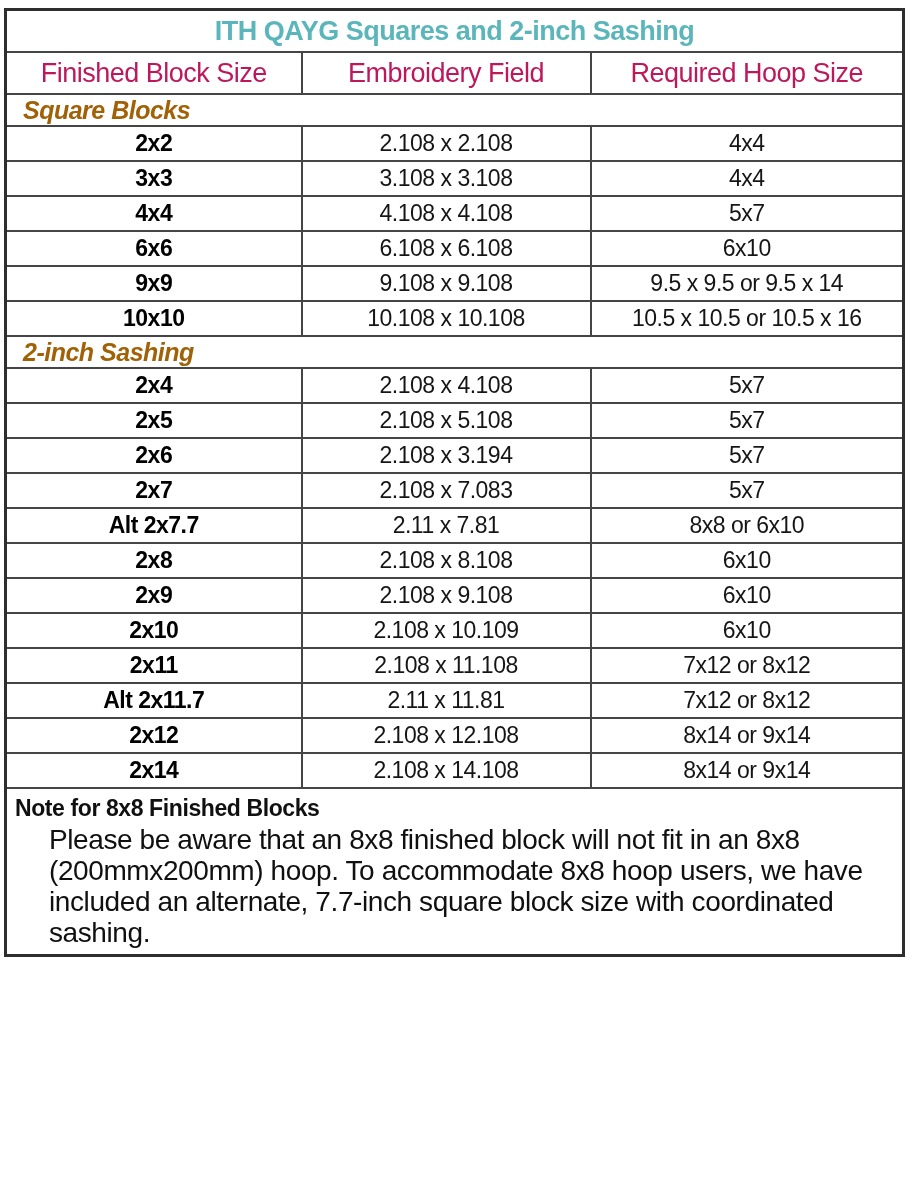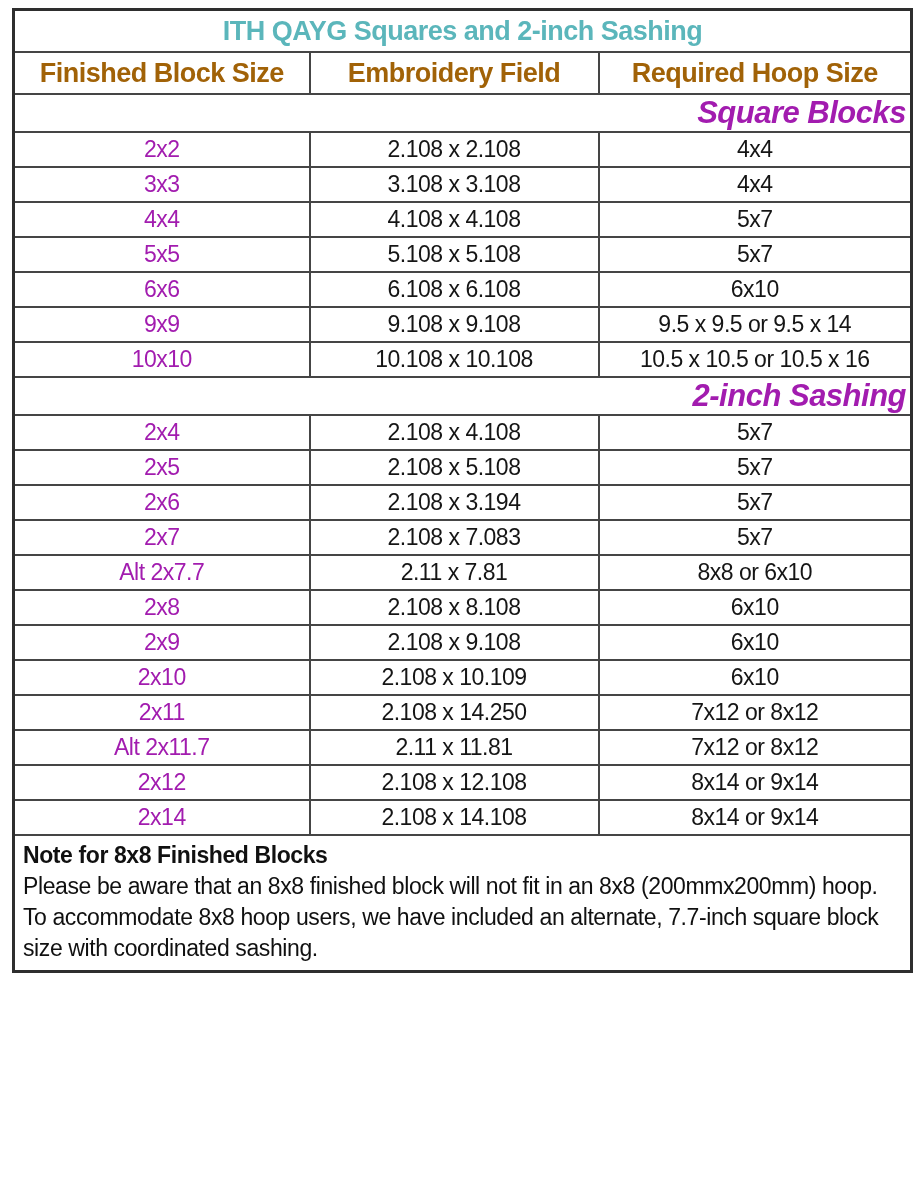--- a/index.html
+++ b/index.html
@@ -6,21 +6,21 @@
     margin: 0;
     padding: 0;
     background: #ffffff;
     width: 914px;
     height: 1200px;
     font-family: "Liberation Sans", sans-serif;
     -webkit-font-smoothing: antialiased;
   }
   .sheet {
     position: absolute;
-    left: 12px;
+    left: 4px;
     top: 8px;
     width: 714px;
   }
   table.qayg {
     width: 100%;
     border-collapse: collapse;
     table-layout: fixed;
     border: 3px solid #2e2e2e;
   }
   table.qayg td, table.qayg th {
@@ -37,63 +37,64 @@
     height: 40px;
     text-align: center;
     color: #5bb6bb;
     font-weight: bold;
     font-size: 27px;
     letter-spacing: -0.5px;
   }
   tr.row-header th {
     height: 40px;
     text-align: center;
-    color: #a16207;
-    font-weight: bold;
+    color: #be185d;
+    font-weight: normal;
     font-size: 27px;
     letter-spacing: -0.5px;
   }
   tr.row-section td {
     height: 30px;
-    text-align: right;
-    color: #a21caf;
+    text-align: left;
+    color: #a16207;
     font-weight: bold;
     font-style: italic;
-    font-size: 31px;
+    font-size: 25px;
     padding-left: 16px;
     letter-spacing: -0.5px;
   }
   tr.row-data td {
     height: 33px;
     text-align: center;
     font-size: 23px;
     color: #151515;
     letter-spacing: -0.5px;
   }
   tr.row-data td.block-size {
-    color: #a21caf;
-    font-weight: normal;
+    color: #000000;
+    font-weight: bold;
   }
   tr.row-note td {
     padding: 4px 16px 6px 8px;
     vertical-align: top;
     white-space: normal;
   }
   .note-heading {
     font-weight: bold;
     font-size: 23px;
     color: #101010;
     line-height: 31px;
     letter-spacing: -0.4px;
   }
   .note-body {
-    font-size: 23px;
+    font-size: 28px;
     color: #101010;
     line-height: 31px;
     letter-spacing: -0.4px;
+    margin-left: 34px;
   }
 </style>
 </head>
 <body>
 
 <div class="sheet">
   <table class="qayg">
     <colgroup>
       <col class="c1">
         <col class="c2">
@@ -121,25 +122,20 @@
           <td class="block-size">3x3</td>
           <td>3.108 x 3.108</td>
           <td>4x4</td>
         </tr>
         <tr class="row-data">
           <td class="block-size">4x4</td>
           <td>4.108 x 4.108</td>
           <td>5x7</td>
         </tr>
         <tr class="row-data">
-          <td class="block-size">5x5</td>
-          <td>5.108 x 5.108</td>
-          <td>5x7</td>
-        </tr>
-        <tr class="row-data">
           <td class="block-size">6x6</td>
           <td>6.108 x 6.108</td>
           <td>6x10</td>
         </tr>
         <tr class="row-data">
           <td class="block-size">9x9</td>
           <td>9.108 x 9.108</td>
           <td>9.5 x 9.5 or 9.5 x 14</td>
         </tr>
         <tr class="row-data">
@@ -185,21 +181,21 @@
           <td>2.108 x 9.108</td>
           <td>6x10</td>
         </tr>
         <tr class="row-data">
           <td class="block-size">2x10</td>
           <td>2.108 x 10.109</td>
           <td>6x10</td>
         </tr>
         <tr class="row-data">
           <td class="block-size">2x11</td>
-          <td>2.108 x 14.250</td>
+          <td>2.108 x 11.108</td>
           <td>7x12 or 8x12</td>
         </tr>
         <tr class="row-data">
           <td class="block-size">Alt 2x11.7</td>
           <td>2.11 x 11.81</td>
           <td>7x12 or 8x12</td>
         </tr>
         <tr class="row-data">
           <td class="block-size">2x12</td>
           <td>2.108 x 12.108</td>

